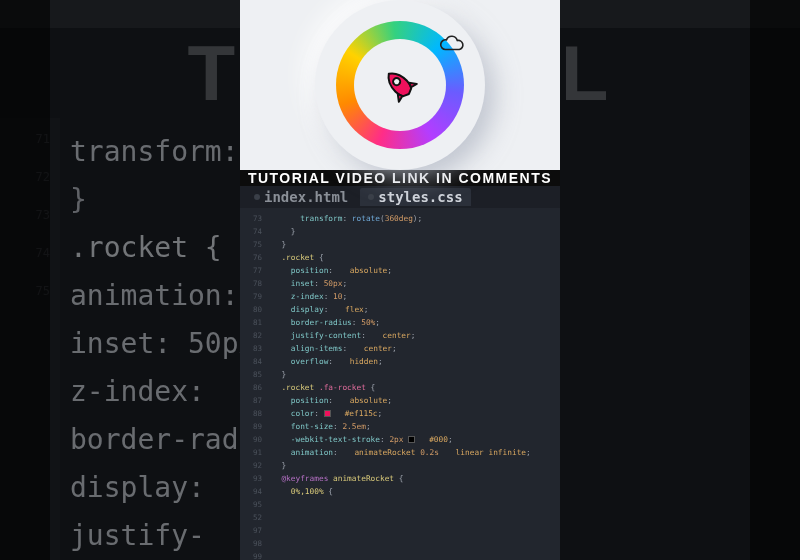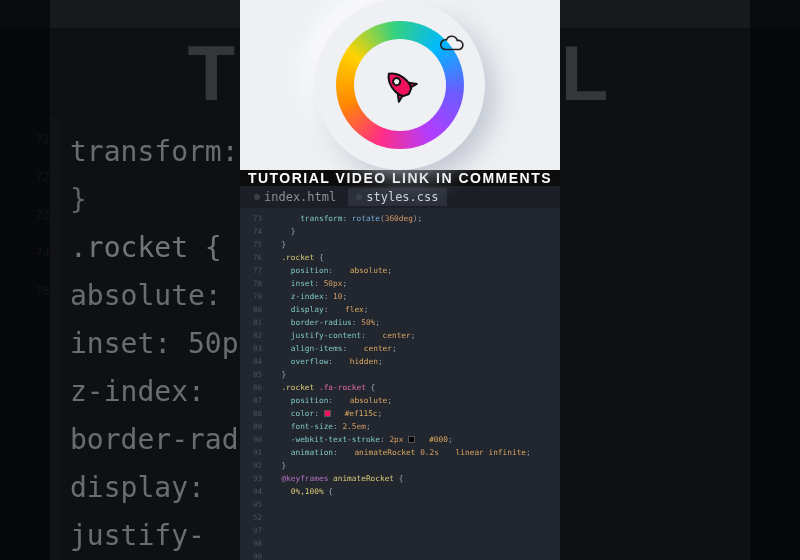--- a/index.html
+++ b/index.html
@@ -37,21 +37,21 @@
   .cloud { position: absolute; z-index: 2; right: 20px; top: 34px; }
   .cloud-svg { width: 26px; height: 18px; }
 
   
   .caption-bar { width: 320px; height: 30px; background: #0c0c0c; display: flex; align-items: center; justify-content: center; }
   .caption-text { color: #fff; font-weight: 700; font-size: 14px; letter-spacing: 1.5px; font-family: Arial, sans-serif; }
 
   
   .editor { flex: 1; width: 320px; background: #22262e; display: flex; flex-direction: column; font-family: Consolas, 'Menlo', monospace; }
   .ed-tabs { height: 22px; display: flex; align-items: center; gap: 4px; padding: 0 6px; background: #1c1f26; }
-  .tab { height: 18px; padding: 0 8px; display: flex; align-items: center; gap: 4px; font-size: 12px; color: #8a8f97; border-radius: 2px 2px 0 0; }
+  .tab { height: 18px; padding: 0 8px; display: flex; align-items: center; gap: 4px; font-size: 14px; color: #8a8f97; border-radius: 2px 2px 0 0; font-weight: bold; }
   .tab.active { background: #2b303a; color: #cfd3da; }
   .tab .dot { width: 6px; height: 6px; border-radius: 50%; background: #3a3f48; display: inline-block; }
   .ed-body { flex: 1; display: flex; overflow: hidden; }
   .ed-gutter { width: 26px; background: #22262e; padding: 4px 4px 0 0; text-align: right; font-size: 7.5px; line-height: 13px; color: #4b515b; }
   .ed-lines { flex: 1; padding: 4px 6px 0 6px; font-size: 7.8px; line-height: 13px; white-space: pre; color: #c7ccd4; }
   .tok-prop   { color: #7fc6c6; }
   .tok-val    { color: #d8a760; padding-left: 12px; }
   .tok-num    { color: #d09a66; }
   .tok-punc   { color: #9aa0aa; }
   .tok-sel    { color: #d8c97a; }
@@ -77,21 +77,21 @@
           <span>73</span>
           <span>74</span>
           <span>75</span>
         </div>
       <div class="bg-code">
         <div><span class="kw">    transform:</span></div>
         <div><span>  }</span></div>
         <div><span></span></div>
         <div><span class="sel">.rocket {</span></div>
         <div><span></span></div>
-        <div><span class="kw">  absolute:</span></div>
+        <div><span class="kw">  animation:</span></div>
         <div><span class="kw">  inset: 50px</span></div>
         <div><span class="kw">  z-index:</span></div>
         <div><span class="kw">  border-rad</span></div>
         <div><span class="kw">  display:</span></div>
         <div><span class="kw">  justify-</span></div>
       </div>
     </div>
   </div>
 
   <div class="sidebar-l"></div>

